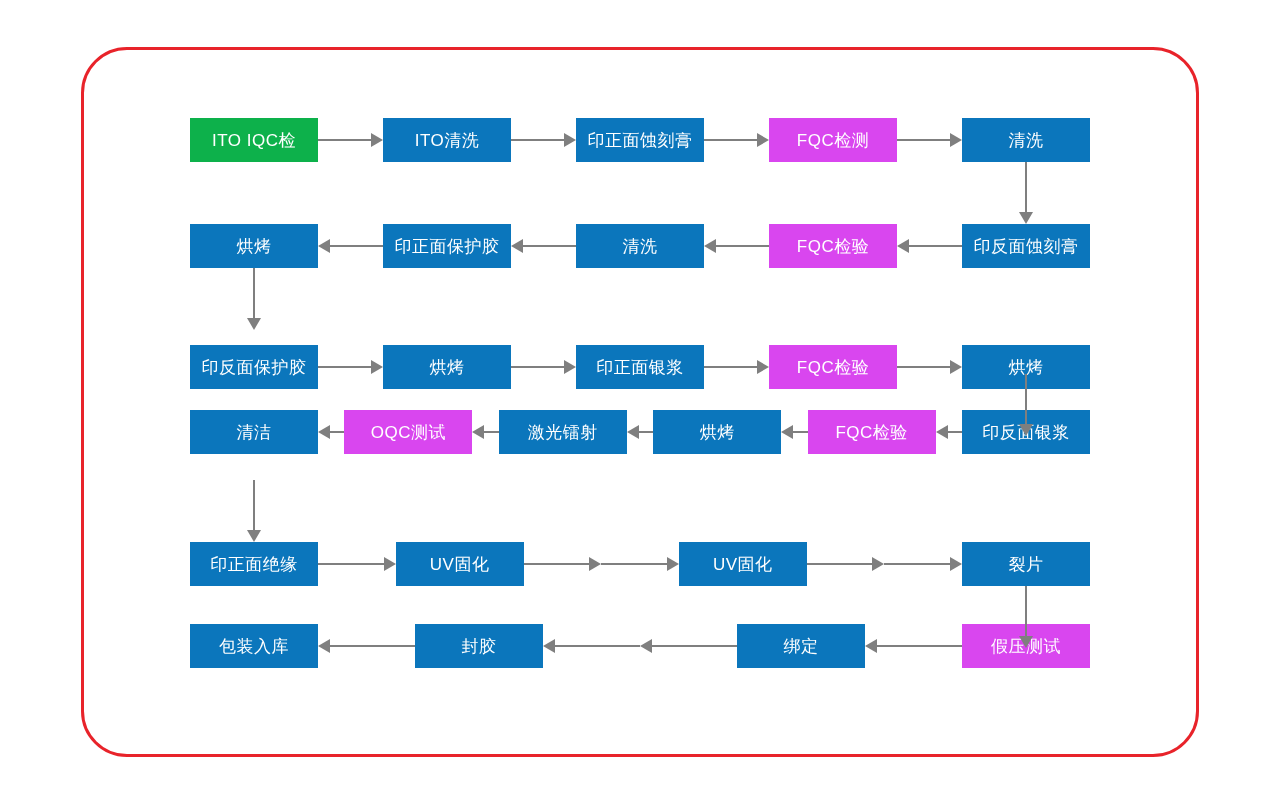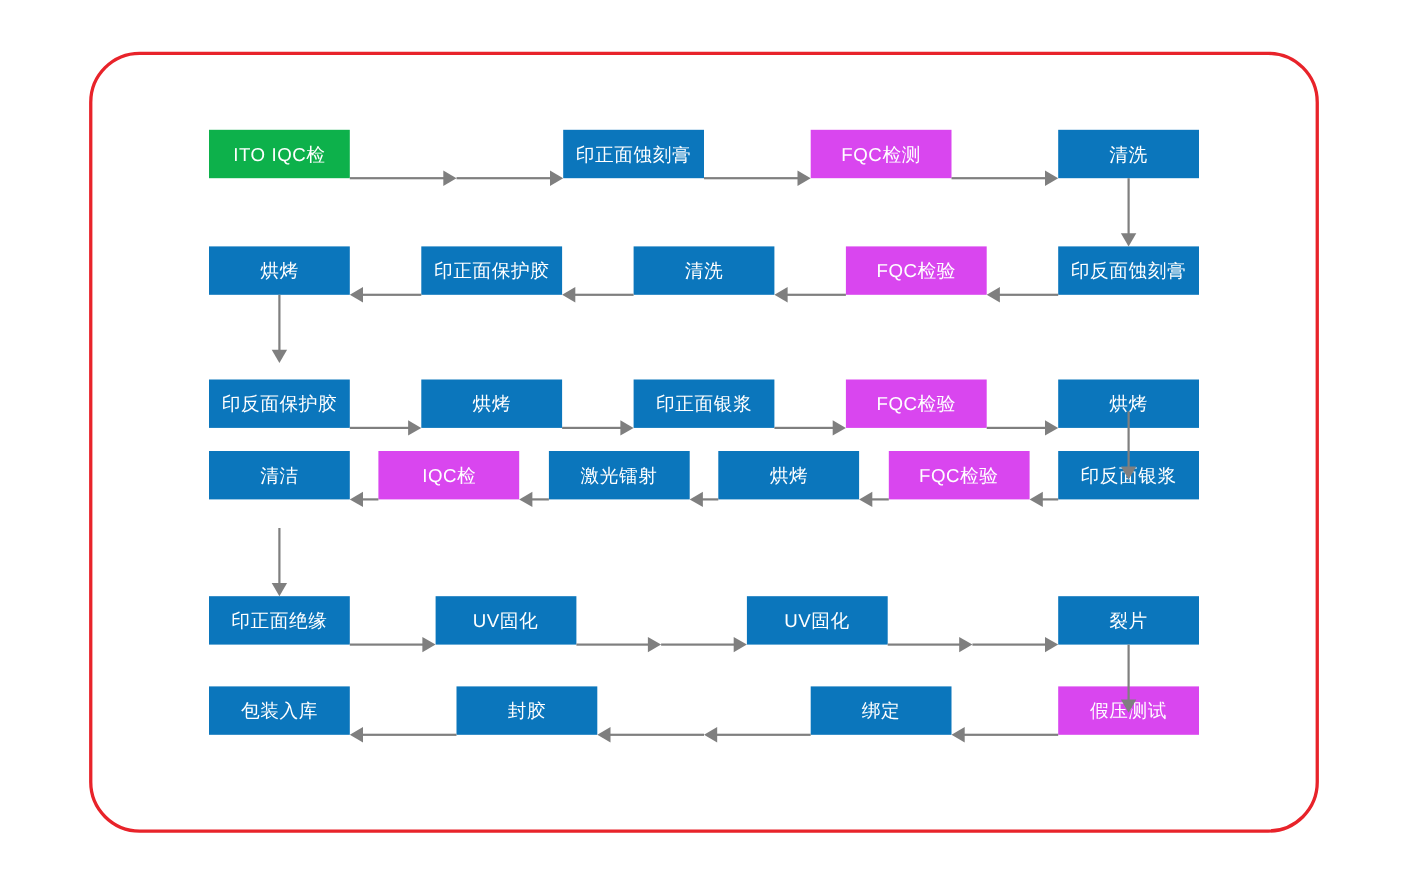--- a/index.html
+++ b/index.html
@@ -7,21 +7,21 @@
     position:relative; width:1280px; height:806px; background:#ffffff;
     font-family:"Liberation Sans","DejaVu Sans",sans-serif; overflow:hidden;
   }
   .frame {
     position:absolute; left:81px; top:47px; width:1118px; height:710px;
     box-sizing:border-box; border:3px solid #e8232a; border-radius:46px;
     background:transparent;
   }
   .row {
     position:absolute; left:190px; width:900px; height:44px;
-    display:flex; align-items:center;
+    display:flex; align-items:flex-start;
   }
   .node {
     flex:0 0 128px; width:128px; height:44px;
     display:flex; align-items:center; justify-content:center;
     background:#0b76bc; color:#ffffff; font-size:17px; line-height:1;
     white-space:nowrap; letter-spacing:0.5px;
   }
   .node[data-type="start"]   { background:#0db14b; }
   .node[data-type="inspect"] { background:#d946ef; }
   .conn { flex:1 1 auto; position:relative; }
@@ -52,20 +52,21 @@
 <div class="canvas">
 
   <div class="frame"></div>
 
   <div class="row" style="top:118px" data-dir="right">
     <div class="node" data-type="start">ITO IQC检</div>
     <div class="conn">
         <i class="line"></i>
         <i class="head"></i>
       </div>
+    <div class="node" data-type="process">ITO清洗</div>
     <div class="conn">
         <i class="line"></i>
         <i class="head"></i>
       </div>
     <div class="node" data-type="process">印正面蚀刻膏</div>
     <div class="conn">
         <i class="line"></i>
         <i class="head"></i>
       </div>
     <div class="node" data-type="inspect">FQC检测</div>
@@ -123,21 +124,21 @@
       </div>
     <div class="node" data-type="process">烘烤</div>
   </div>
 
   <div class="row" style="top:410px" data-dir="left">
     <div class="node" data-type="process">清洁</div>
     <div class="conn">
         <i class="line"></i>
         <i class="head"></i>
       </div>
-    <div class="node" data-type="inspect">IQC检</div>
+    <div class="node" data-type="inspect">OQC测试</div>
     <div class="conn">
         <i class="line"></i>
         <i class="head"></i>
       </div>
     <div class="node" data-type="process">激光镭射</div>
     <div class="conn">
         <i class="line"></i>
         <i class="head"></i>
       </div>
     <div class="node" data-type="process">烘烤</div>

